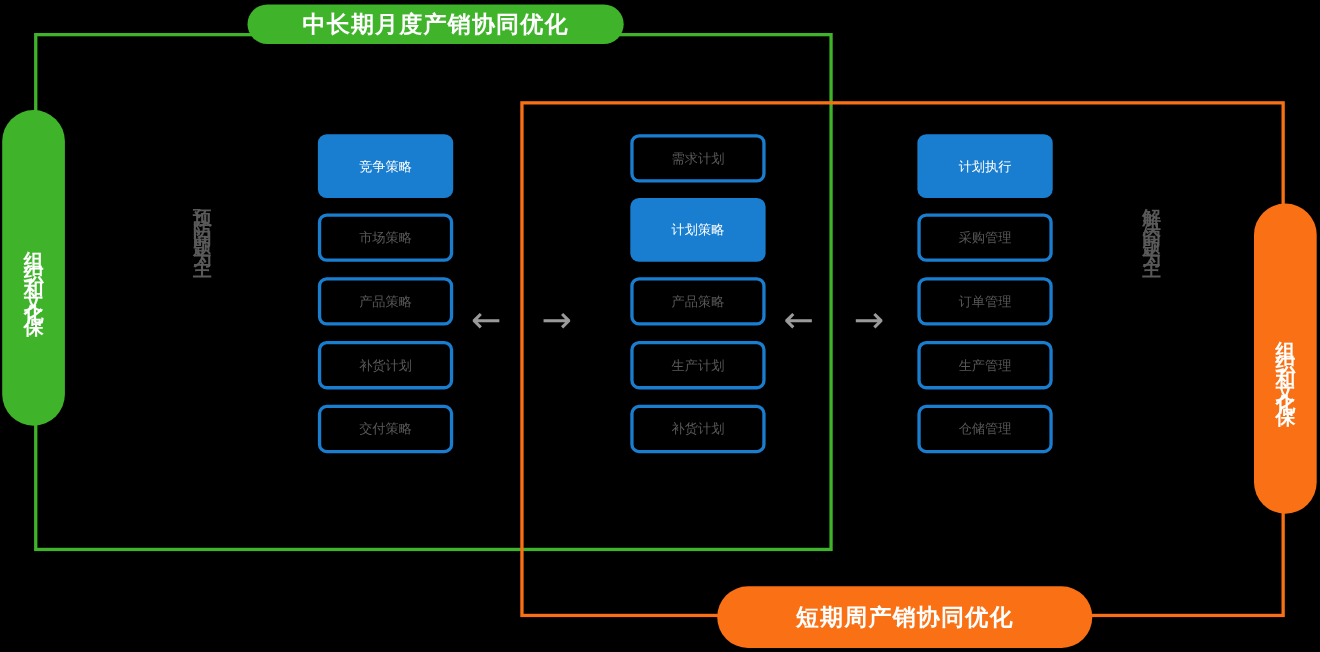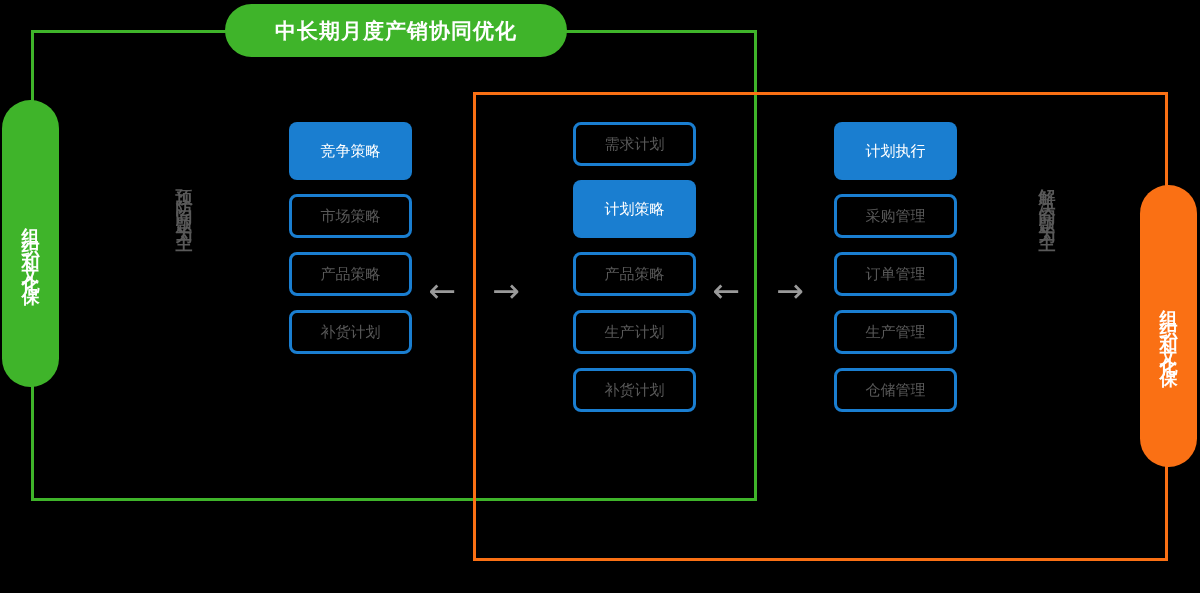--- a/index.html
+++ b/index.html
@@ -35,21 +35,21 @@
   }
   
   .pill {
     position: absolute;
     display: flex; align-items: center; justify-content: center;
     color: #ffffff; font-weight: bold;
   }
   .pill.green { background: var(--green); }
   .pill.orange { background: var(--orange); }
   .pill.top-banner {
-    left: 225px; top: 4px; width: 342px; height: 53px;
+    left: 225px; top: 4px; width: 342px; height: 36px;
     border-radius: 27px; font-size: 21px; letter-spacing: 1px;
   }
   .pill.bottom-banner {
     left: 652px; top: 533px; width: 341px; height: 56px;
     border-radius: 28px; font-size: 21px; letter-spacing: 1px;
   }
   .pill.side {
     width: 57px; border-radius: 29px; font-size: 18px;
   }
   .pill.left-side  { left: 2px;    top: 100px; height: 287px; }
@@ -76,21 +76,21 @@
     position: absolute;
     top: 122px; width: 159px;
     display: flex; flex-direction: column; gap: 14px;
   }
   .column.col-0 { left: 253px; }
   .column.col-1 { left: 537px; }
   .column.col-2 { left: 798px; }
   .box {
     display: flex; align-items: center; justify-content: center;
     border-radius: 8px;
-    font-size: 15px;
+    font-size: 12px;
     margin-left: 36px;
   }
   .box.header {
     height: 58px;
     background: var(--blue);
     color: #ffffff;
   }
   .box.item {
     height: 44px;
     border: 3px solid var(--blue);
@@ -123,20 +123,21 @@
   </div>
   <div class="side-note right">
     <span class="vtext">解决问题为主</span>
   </div>
 
   <div class="column col-0">
     <div class="box header">竞争策略</div>
     <div class="box item">市场策略</div>
     <div class="box item">产品策略</div>
     <div class="box item">补货计划</div>
+    <div class="box item">交付策略</div>
   </div>
 
   <div class="column col-1">
     <div class="box item">需求计划</div>
     <div class="box header">计划策略</div>
     <div class="box item">产品策略</div>
     <div class="box item">生产计划</div>
     <div class="box item">补货计划</div>
   </div>
 
@@ -149,20 +150,23 @@
   </div>
 
   <div class="arrow a0">←</div>
   <div class="arrow a1">→</div>
   <div class="arrow a2">←</div>
   <div class="arrow a3">→</div>
 
   <div class="pill green top-banner">
     <span>中长期月度产销协同优化</span>
   </div>
+  <div class="pill orange bottom-banner">
+    <span>短期周产销协同优化</span>
+  </div>
   <div class="pill green side left-side">
     <span class="vtext">组织和文化保</span>
   </div>
   <div class="pill orange side right-side">
     <span class="vtext">组织和文化保</span>
   </div>
 
 </div>
 
 </body></html>

